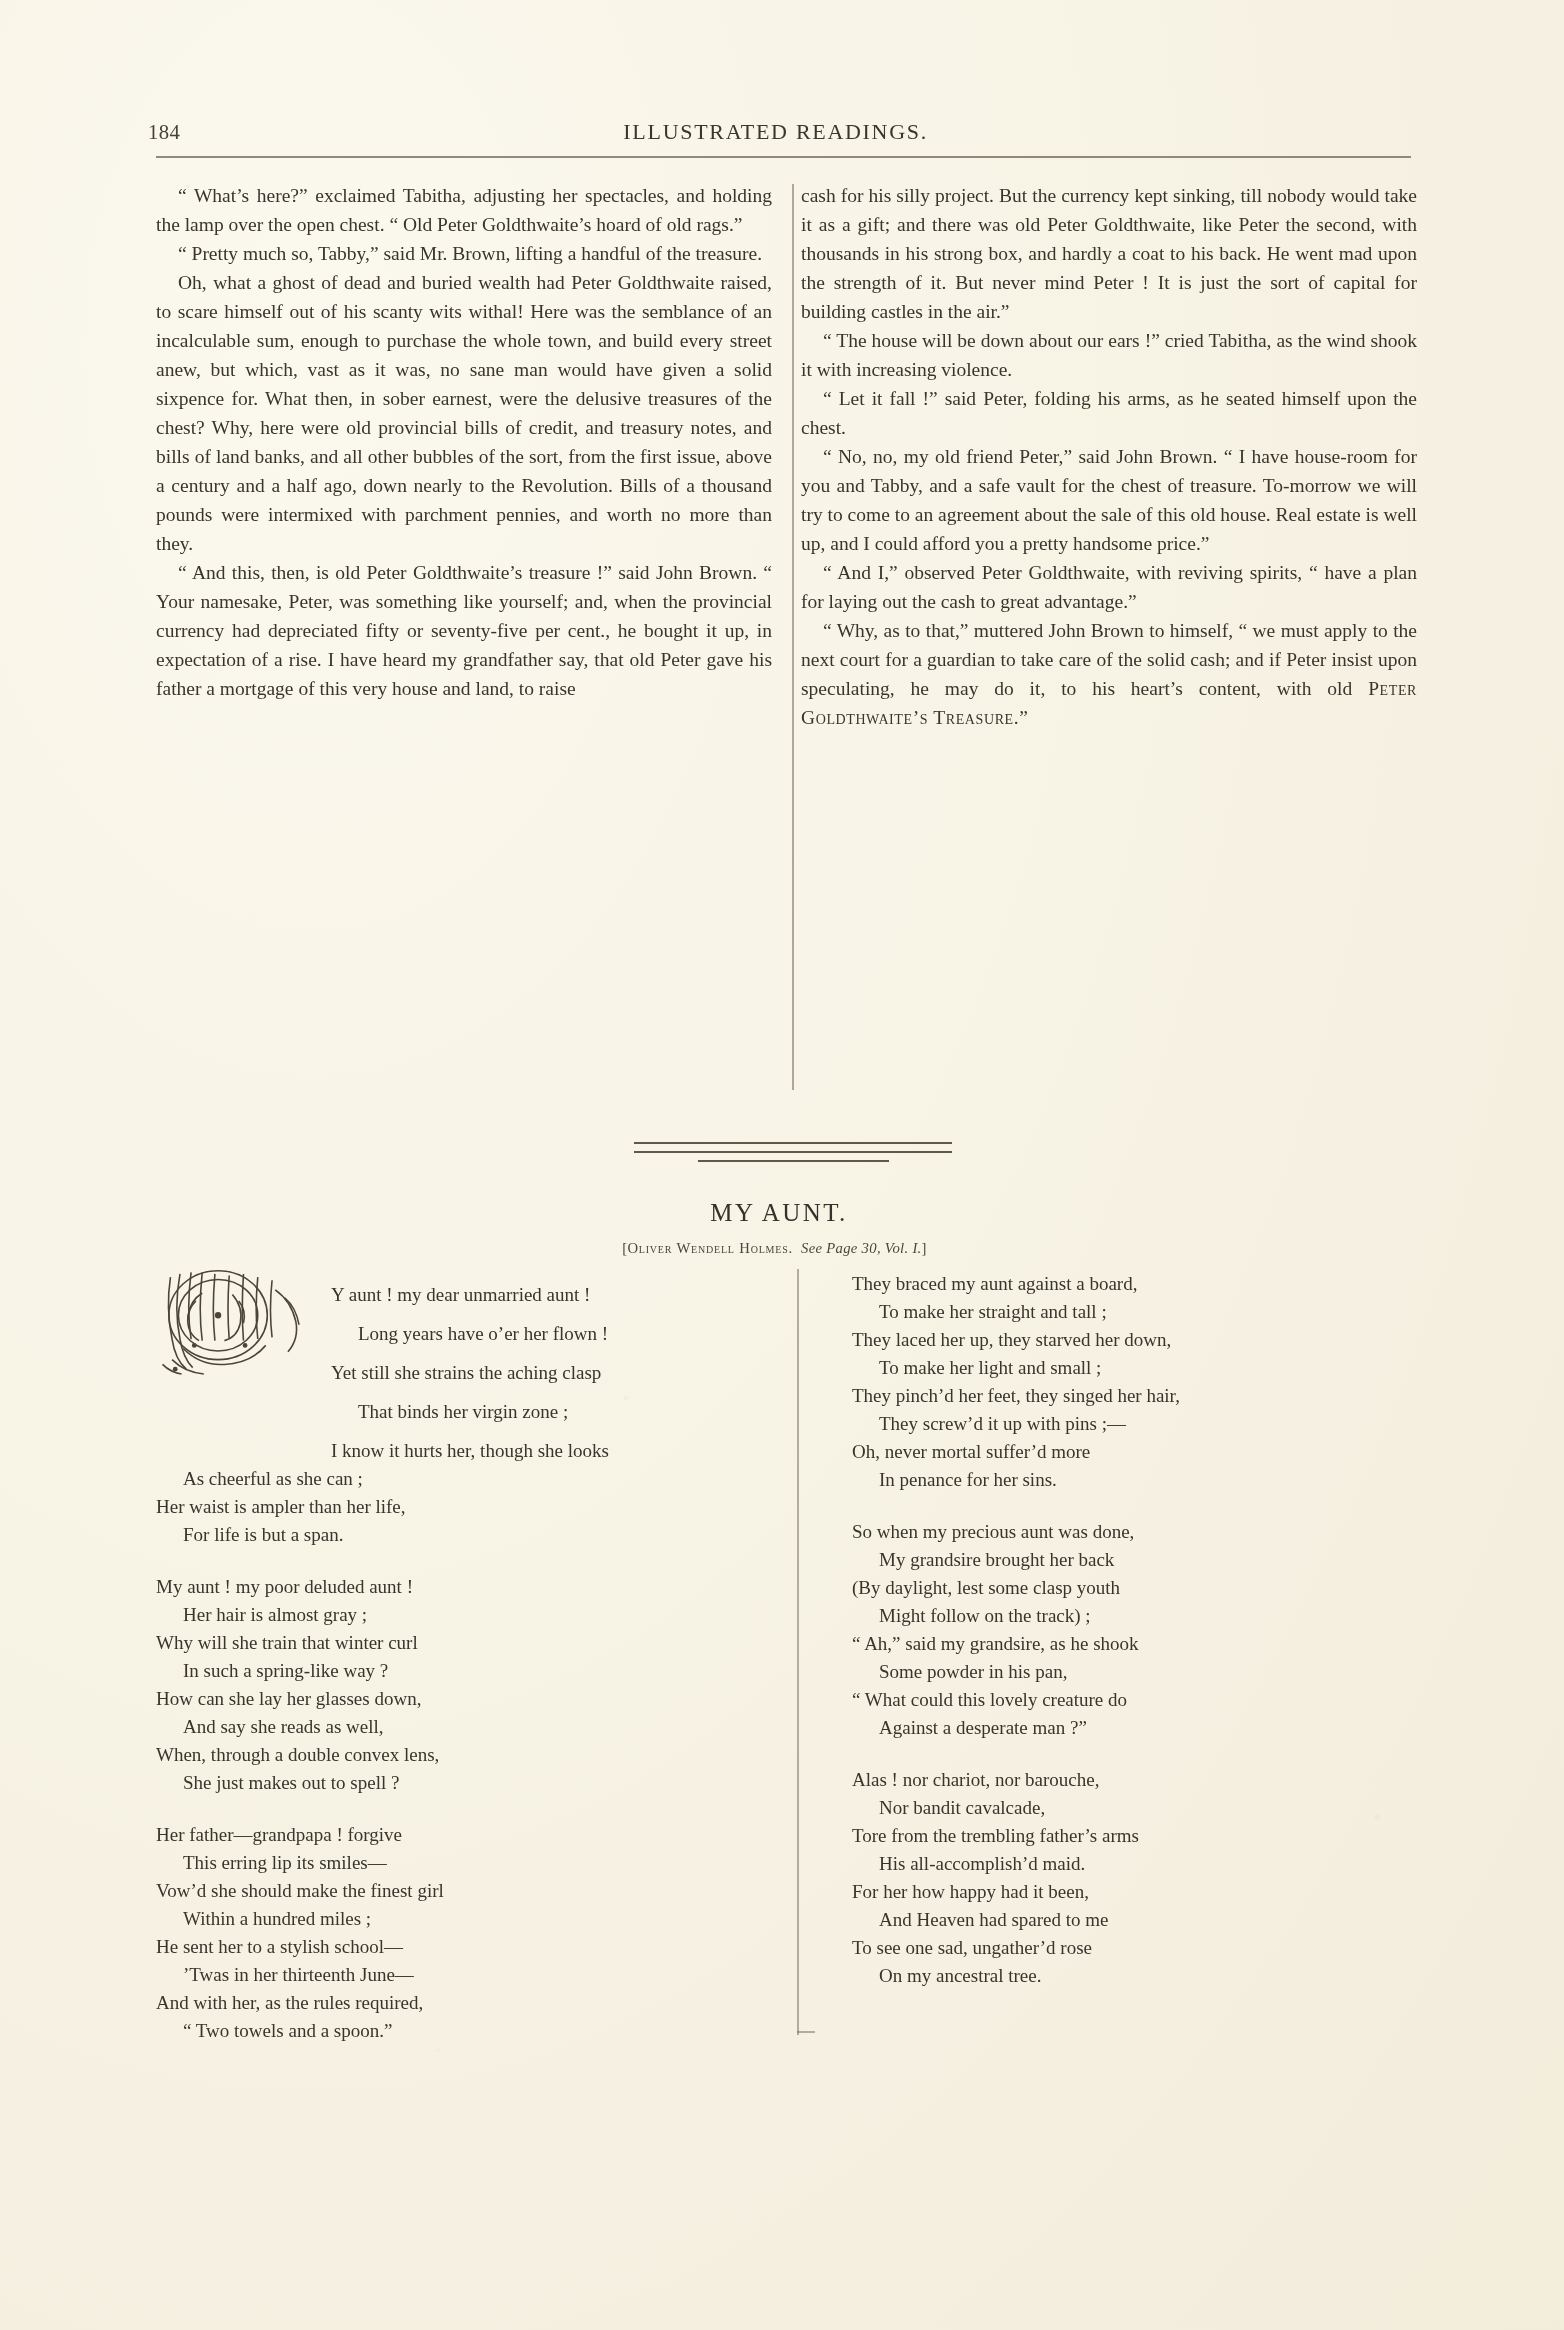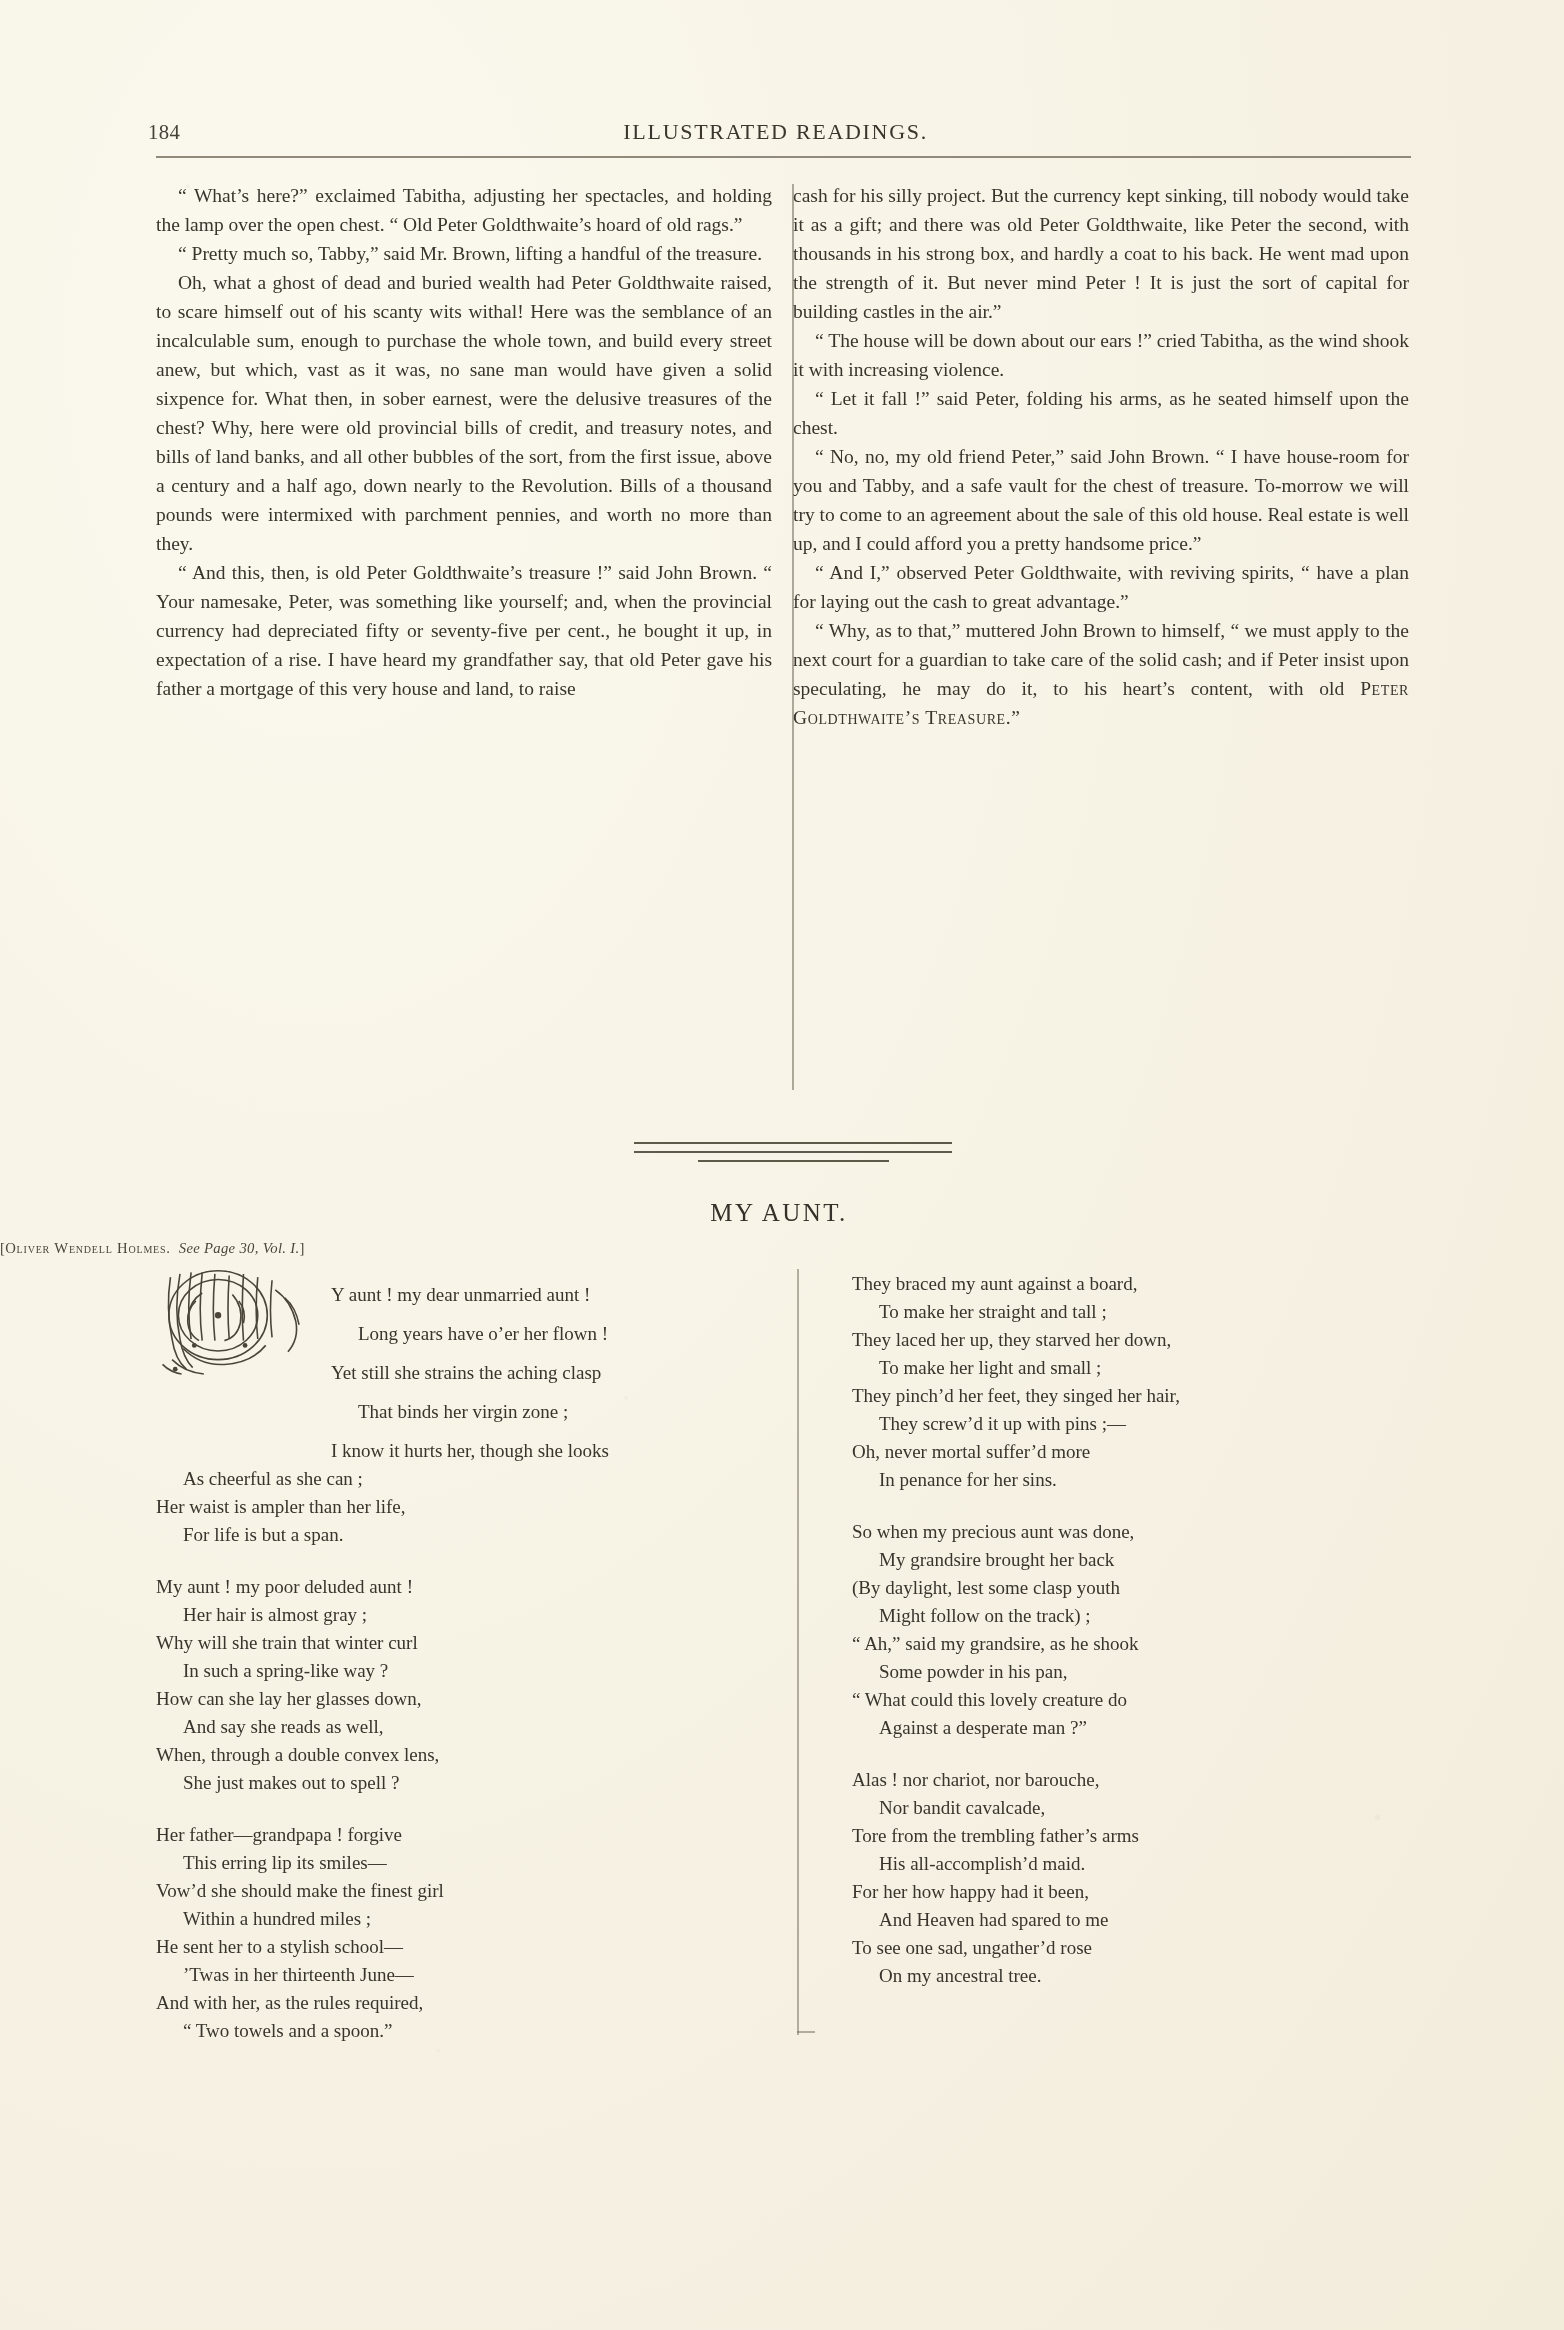--- a/index.html
+++ b/index.html
@@ -65,21 +65,21 @@
     background: #6d6656;
     opacity: 0.75;
   }
   
   .prose {
     position: absolute;
     left: 156px;
     top: 181px;
     width: 1261px;
     display: flex;
-    gap: 21px;
+    gap: 29px;
   }
   .prose-col {
     width: 616px;
     font-size: 19.5px;
     line-height: 29px;
     text-align: justify;
     color: #39352d;
   }
   .prose-col p {
     margin: 0;
@@ -123,22 +123,23 @@
     left: 0;
     width: 1558px;
     text-align: center;
     font-size: 25px;
     letter-spacing: 2.4px;
     color: #36322b;
   }
   .poem-credit {
     position: absolute;
     top: 1240px;
-    left: 0;
+    left: 9px;
     width: 1531px;
+    text-align: center;
     font-size: 14.7px;
     color: #4a463d;
     letter-spacing: 0.3px;
   }
   .poem-credit .sc {
     font-variant: small-caps;
     letter-spacing: 0.8px;
   }
   .poem-credit .ital {
     font-style: italic;

